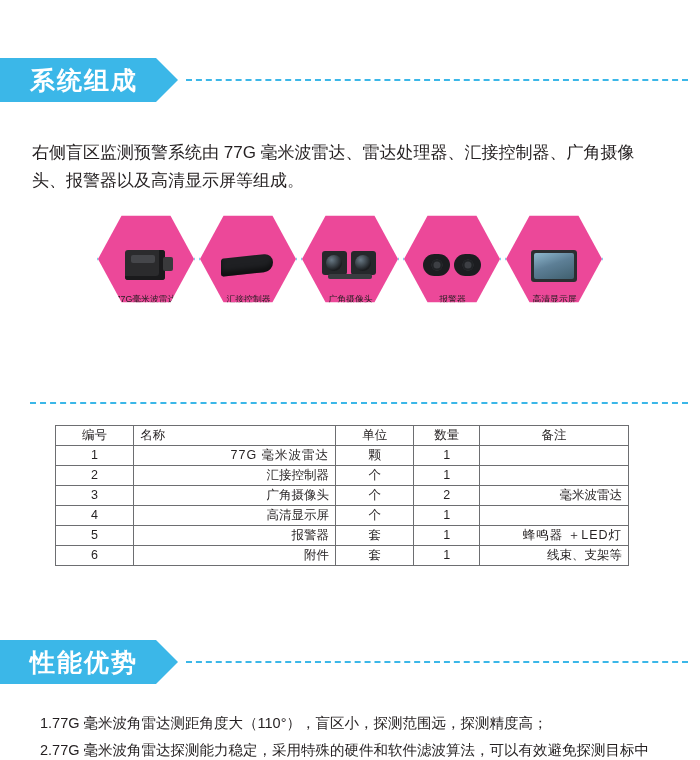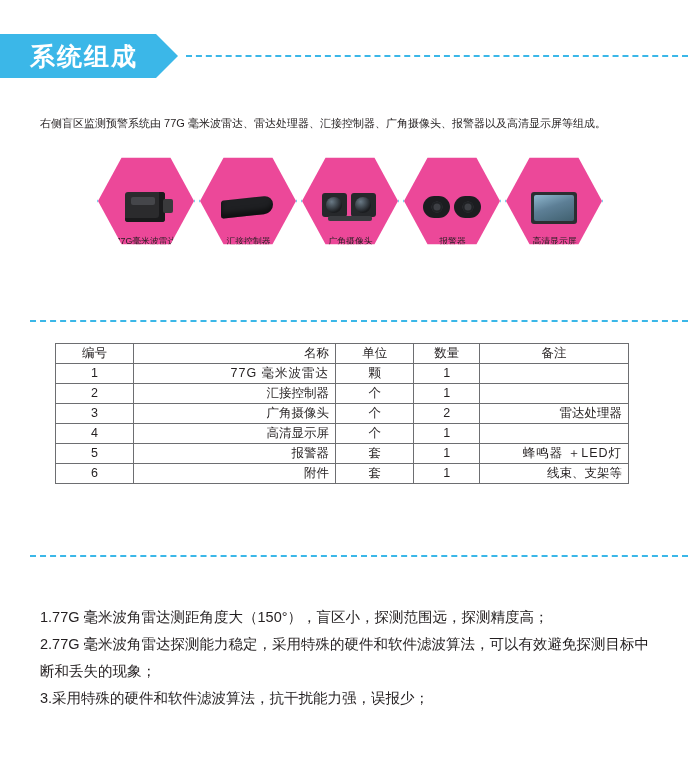--- a/index.html
+++ b/index.html
@@ -15,20 +15,21 @@
     overflow: hidden;
     position: relative;
   }
 
   
   .section-head {
     position: relative;
     height: 44px;
     display: flex;
     align-items: center;
+    margin-top: 24px;
   }
   .banner {
     position: relative;
     height: 44px;
     background: #3bb7e8;
     display: flex;
     align-items: center;
     padding-left: 30px;
     padding-right: 18px;
     box-sizing: border-box;
@@ -54,24 +55,24 @@
   .dash-line {
     flex: 1;
     margin-left: 30px;
     margin-right: 12px;
     border-top: 2px dashed #3bb7e8;
     height: 0;
   }
 
   
   .para {
-    font-size: 11px;
+    font-size: 17px;
     line-height: 28px;
     color: #231f20;
-    padding: 0 44px 0 40px;
+    padding: 0 44px 0 32px;
   }
 
   
   .hex-row {
     display: flex;
     justify-content: center;
     gap: 4px;
     margin-top: 18px;
     padding: 0 20px;
   }
@@ -354,21 +355,21 @@
 
 <div class="section-head">
   <div class="dash-line"></div>
 </div>
 
 <div class="table-wrap">
   <table class="cfg">
     <thead>
       <tr>
         <th class="col-no">编号</th>
-        <th class="col-nm" style="text-align:right">名称</th>
+        <th class="col-nm" style="text-align:left">名称</th>
         <th class="col-un">单位</th>
         <th class="col-qt">数量</th>
         <th class="col-rm" style="text-align:center">备注</th>
       </tr>
     </thead>
     <tbody>
       <tr>
         <td class="c">1</td>
         <td class="l sp">77G  毫米波雷达</td>
         <td class="c">颗</td>
@@ -380,21 +381,21 @@
         <td class="l">汇接控制器</td>
         <td class="c">个</td>
         <td class="c">1</td>
         <td class="l"></td>
       </tr>
       <tr>
         <td class="c">3</td>
         <td class="l">广角摄像头</td>
         <td class="c">个</td>
         <td class="c">2</td>
-        <td class="l">雷达处理器</td>
+        <td class="l">毫米波雷达</td>
       </tr>
       <tr>
         <td class="c">4</td>
         <td class="l">高清显示屏</td>
         <td class="c">个</td>
         <td class="c">1</td>
         <td class="l"></td>
       </tr>
       <tr>
         <td class="c">5</td>
@@ -410,23 +411,26 @@
         <td class="c">1</td>
         <td class="l">线束、支架等</td>
       </tr>
     </tbody>
   </table>
 </div>
 
 <div style="height:50px"></div>
 
 <div class="section-head">
+  <div class="banner">
+    <span class="banner-title">性能优势</span>
+  </div>
   <div class="dash-line"></div>
 </div>
 
 <div style="height:26px"></div>
 
 <div class="adv-list">
-  <p class="adv-item">1.77G 毫米波角雷达测距角度大（150°），盲区小，探测范围远，探测精度高；</p>
+  <p class="adv-item">1.77G 毫米波角雷达测距角度大（110°），盲区小，探测范围远，探测精度高；</p>
   <p class="adv-item">2.77G 毫米波角雷达探测能力稳定，采用特殊的硬件和软件滤波算法，可以有效避免探测目标中断和丢失的现象；</p>
   <p class="adv-item">3.采用特殊的硬件和软件滤波算法，抗干扰能力强，误报少；</p>
 
 </div>
 
 </body></html>

